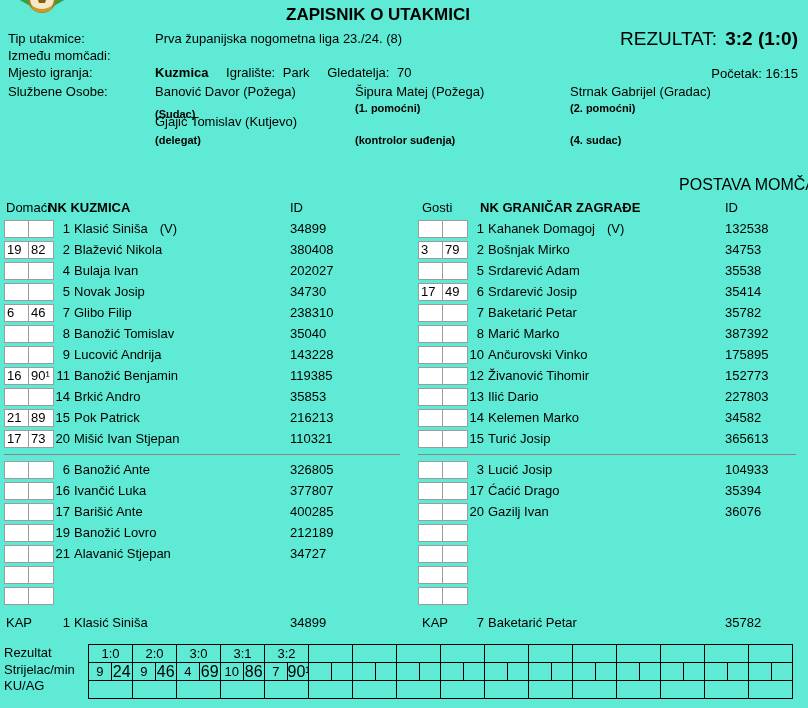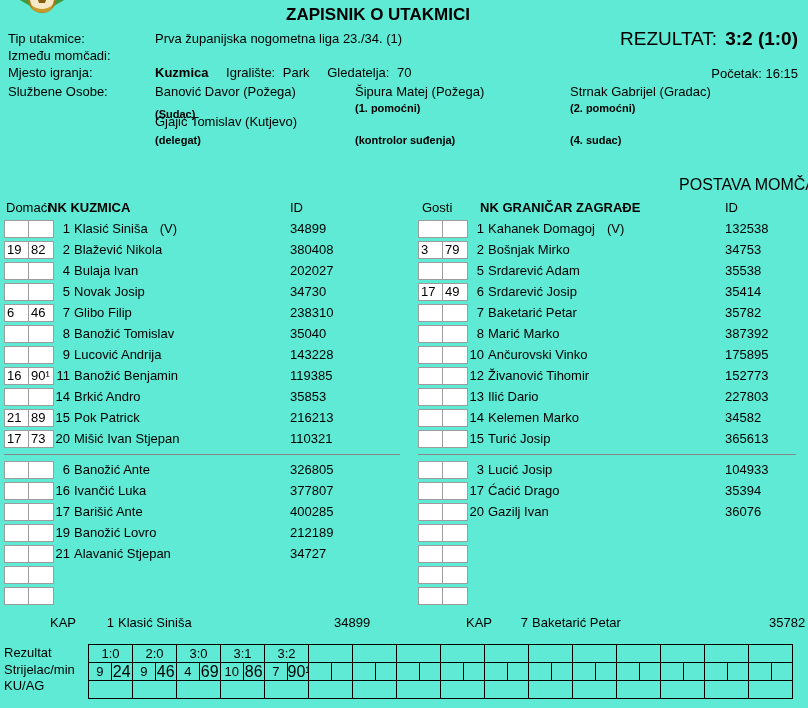--- a/index.html
+++ b/index.html
@@ -35,21 +35,21 @@
   .starters{position:absolute;top:21px;left:0;right:0;}
   .subs{position:absolute;top:262px;left:0;right:0;}
   .sepline{position:absolute;top:256px;left:0;right:8px;border-top:1px solid #878787;}
   .prow{position:relative;height:21px;}
   .box{position:absolute;top:1px;width:22px;height:16px;border:1px solid #9c9c9c;background:#fff;line-height:16px;padding-left:2px;box-sizing:content-box;white-space:nowrap;overflow:visible;}
   .b1{left:0;} .b2{left:24px;}
   .jnum{position:absolute;left:38px;top:2px;width:28px;text-align:right;}
   .nwrap{position:absolute;left:70px;top:2px;white-space:nowrap;}
   .cap{margin-left:12px;}
   .pid{position:absolute;left:var(--idx);top:2px;}
-  .kaprow{position:absolute;top:415px;left:0;right:0;height:21px;margin-left:44px;}
+  .kaprow{position:absolute;top:415px;left:0;right:0;height:21px;}
   .kap-label{position:absolute;left:var(--sidex);top:2px;}
 
   
   .g-label{position:absolute;left:4px;white-space:nowrap;}
   .goals{position:absolute;left:88px;top:644px;border-top:1px solid #000;border-left:1px solid #000;}
   .grow{display:flex;height:18px;}
   .gc{width:44px;box-sizing:border-box;border-right:1px solid #000;border-bottom:1px solid #000;text-align:center;line-height:17px;overflow:hidden;}
   .gc2{display:flex;padding:0;}
   .half{width:50%;box-sizing:border-box;text-align:center;line-height:17px;}
   .half.min{border-left:1px solid #000;font-size:16px;}
@@ -69,21 +69,21 @@
     </svg>
   </div>
 
   <div class="main-title">ZAPISNIK O UTAKMICI</div>
 
   <div class="result-line">
     <span>REZULTAT:</span><span class="val">3:2 (1:0)</span>
   </div>
 
   <div class="flabel" style="top:31px">Tip utakmice:</div>
-  <div class="fval" style="top:31px">Prva županijska nogometna liga 23./34. (1)</div>
+  <div class="fval" style="top:31px">Prva županijska nogometna liga 23./24. (8)</div>
 
   <div class="flabel" style="top:48px">Između momčadi:</div>
 
   <div class="flabel" style="top:65px">Mjesto igranja:</div>
   <div class="fval venue" style="top:65px">
     <span class="bold">Kuzmica</span>
     <span class="gap14">Igralište:</span>
     <span class="gap4">Park</span>
     <span class="gap14">Gledatelja:</span>
     <span class="gap4">70</span>

